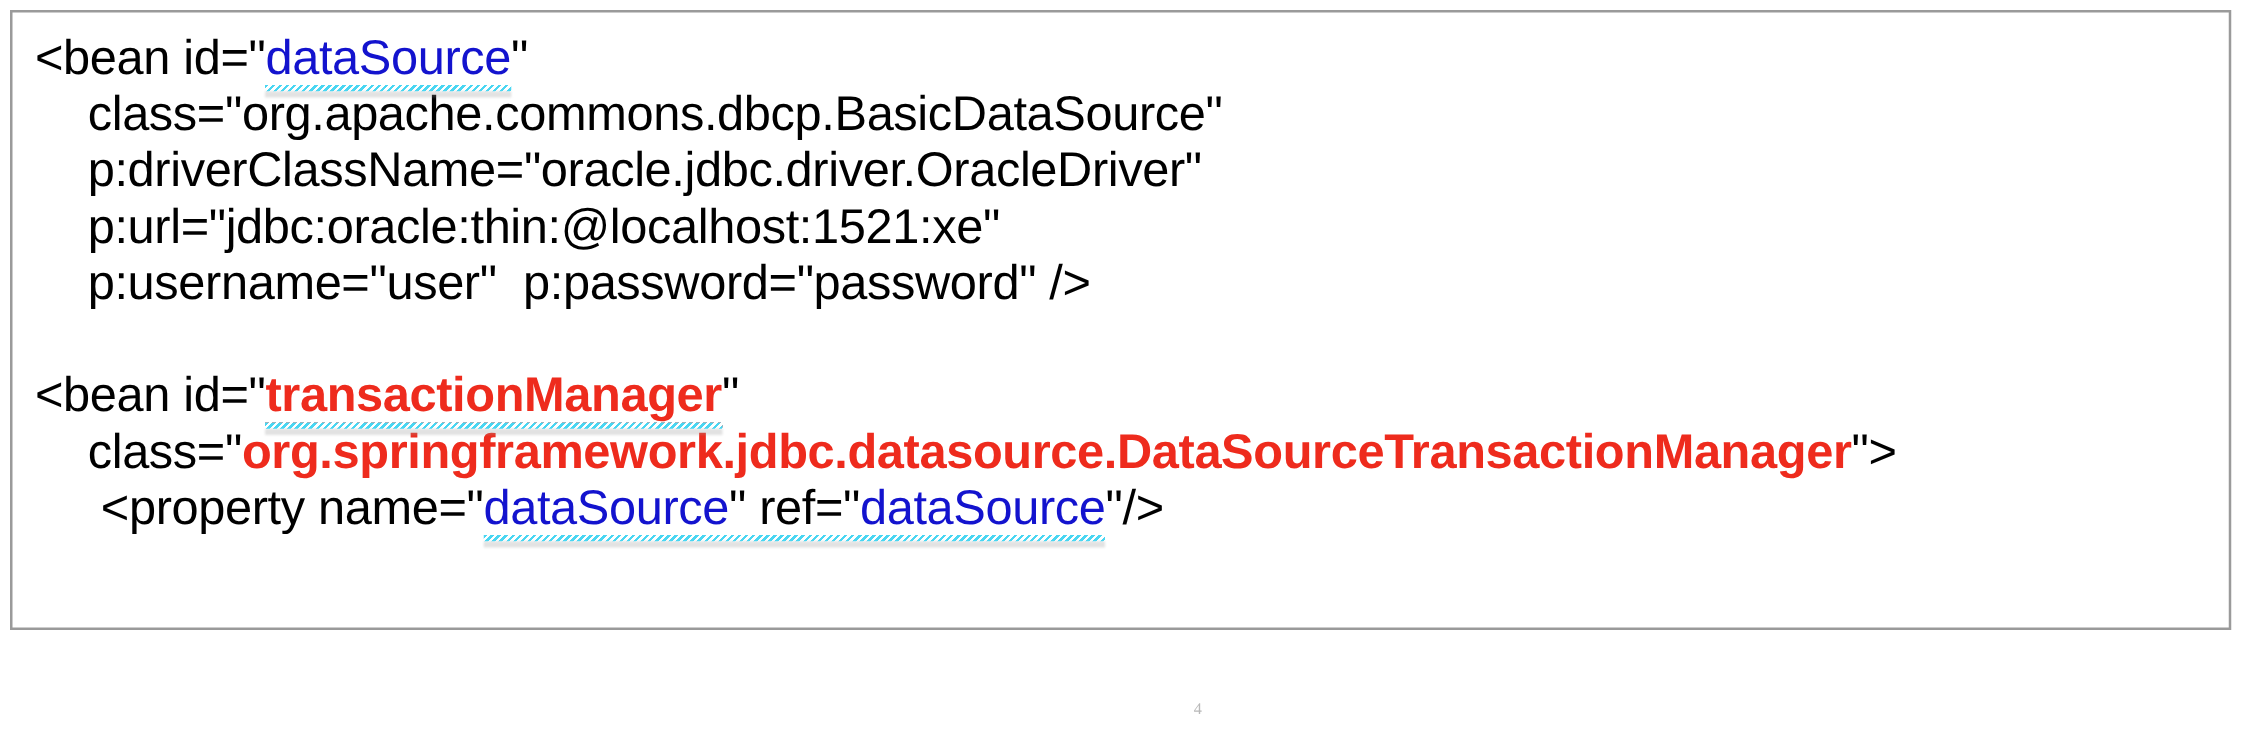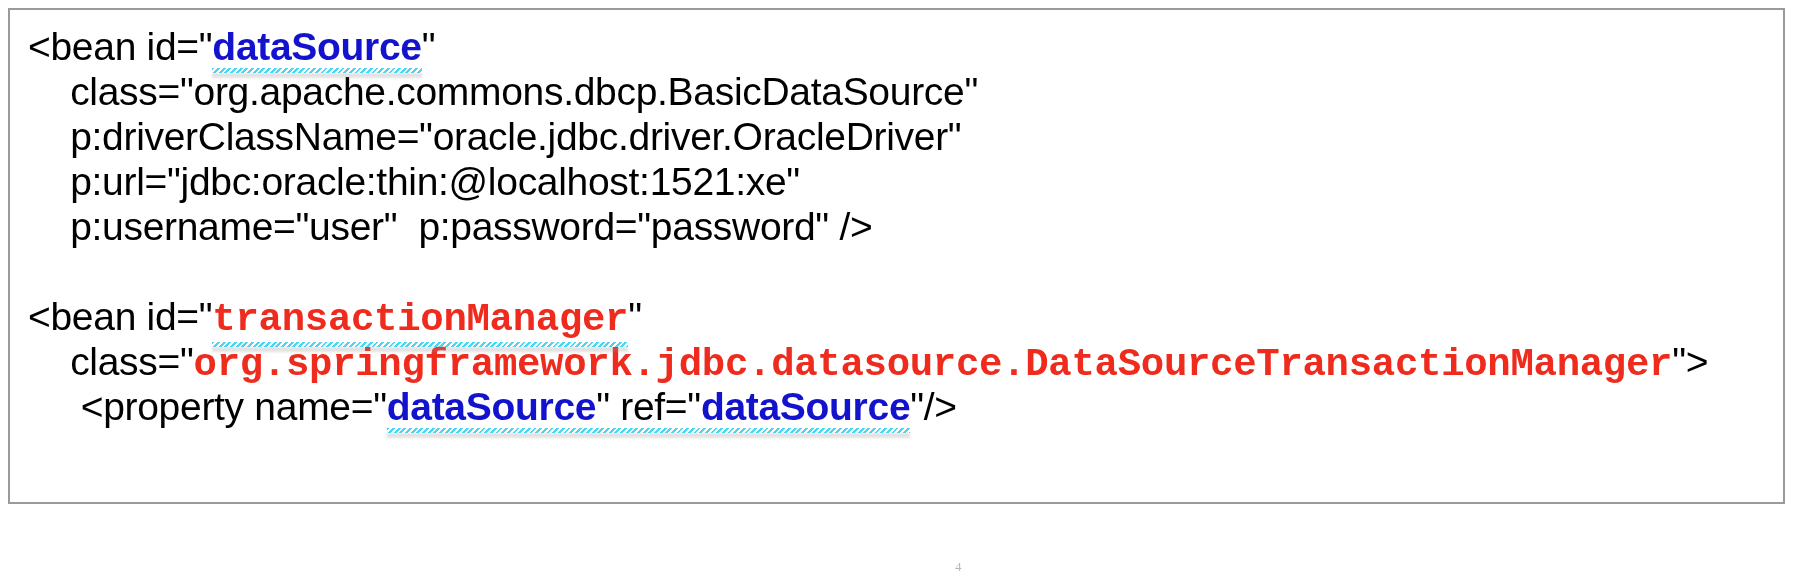--- a/index.html
+++ b/index.html
@@ -64,27 +64,26 @@
   }
 
   .code-line.blank {
     height: 45px;
   }
 
   .tok-plain { color: #000000; font-weight: normal; }
 
   .tok-blue {
     color: #1313CE;
-    font-weight: bold;
+    font-weight: normal;
   }
 
   .tok-red {
     color: #EE2B1D;
     font-weight: bold;
-    font-family: Liberation Mono, monospace;
   }
 
   
   .sq-cyan {
     position: relative;
     display: inline-block;
   }
   .sq-cyan::after {
     content: "";
     position: absolute;

